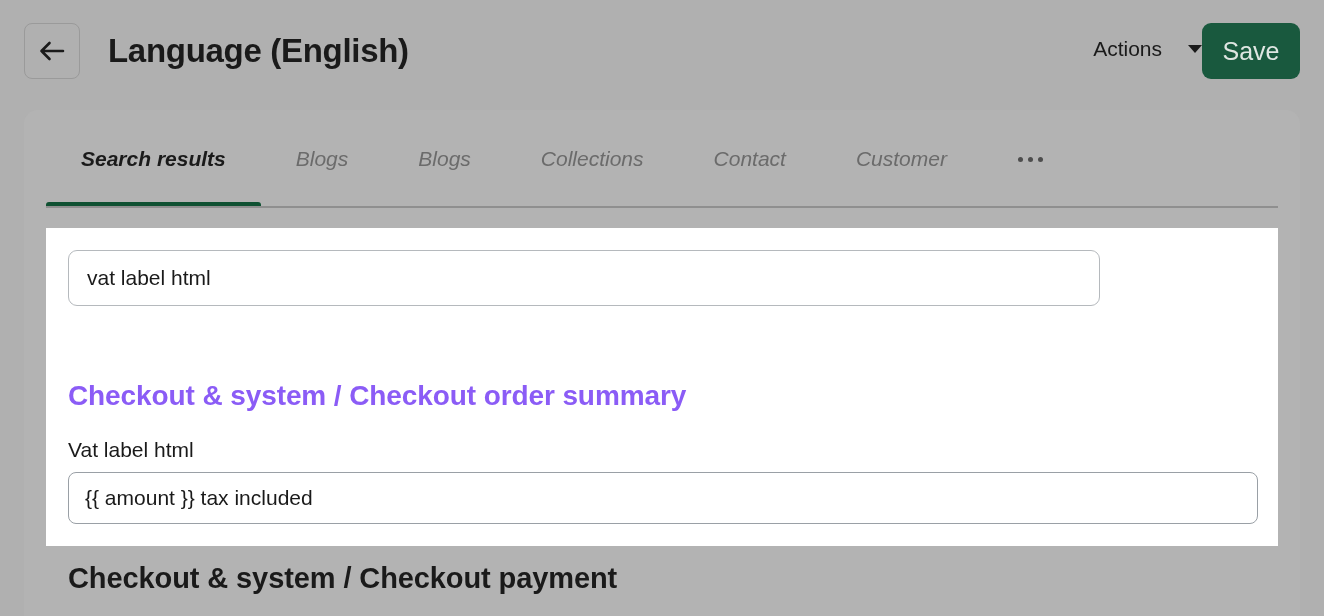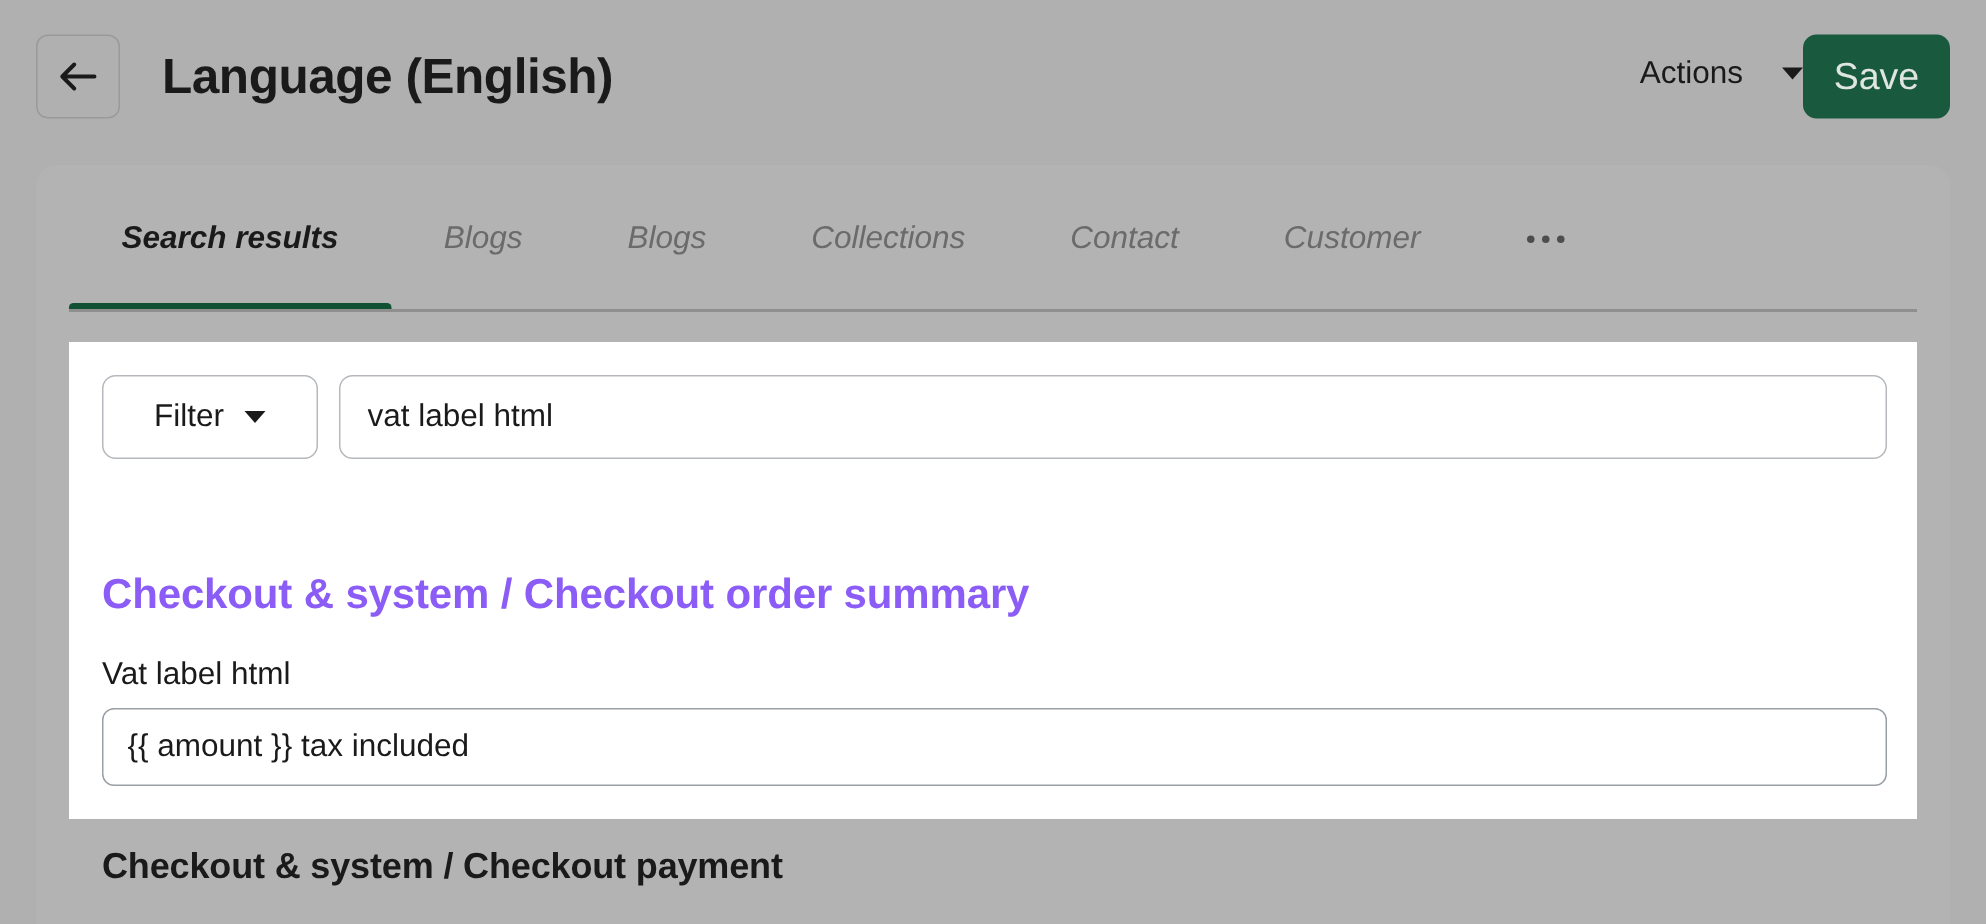--- a/index.html
+++ b/index.html
@@ -272,21 +272,21 @@
     color: #1a1a1a;
     font-family: inherit;
     outline: none;
   }
 
   
   .next-group-heading {
     position: absolute;
     left: 68px;
     top: 562px;
-    font-size: 24px;
+    font-size: 29px;
     font-weight: 700;
     color: #1a1a1a;
     letter-spacing: -0.1px;
     line-height: 32px;
     white-space: nowrap;
   }
 </style>
 </head>
 <body>
 
@@ -325,24 +325,20 @@
         <span class="dot"></span>
         <span class="dot"></span>
       </button>
     </div>
     <div class="tabbar-rule"></div>
   </div>
 
   <div class="results-panel">
 
     <div class="filter-row">
-      <button class="filter-button">
-        <span class="filter-label">Filter</span>
-        <span class="filter-caret"></span>
-      </button>
       <input class="search-input" type="text" value="vat label html" style="">
     </div>
 
     <div class="group-heading">Checkout &amp; system / Checkout order summary</div>
 
     <div class="field-label">Vat label html</div>
 
     <input class="field-input" type="text" value="{{ amount }} tax included" style="">
   </div>
 </div>

